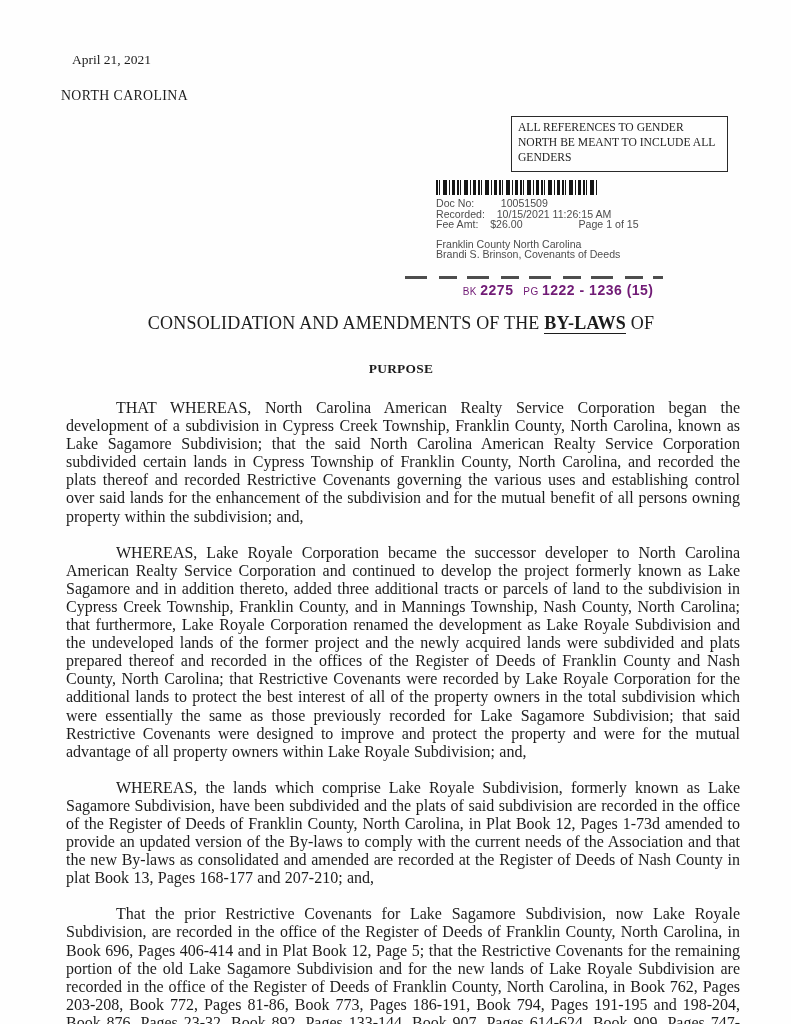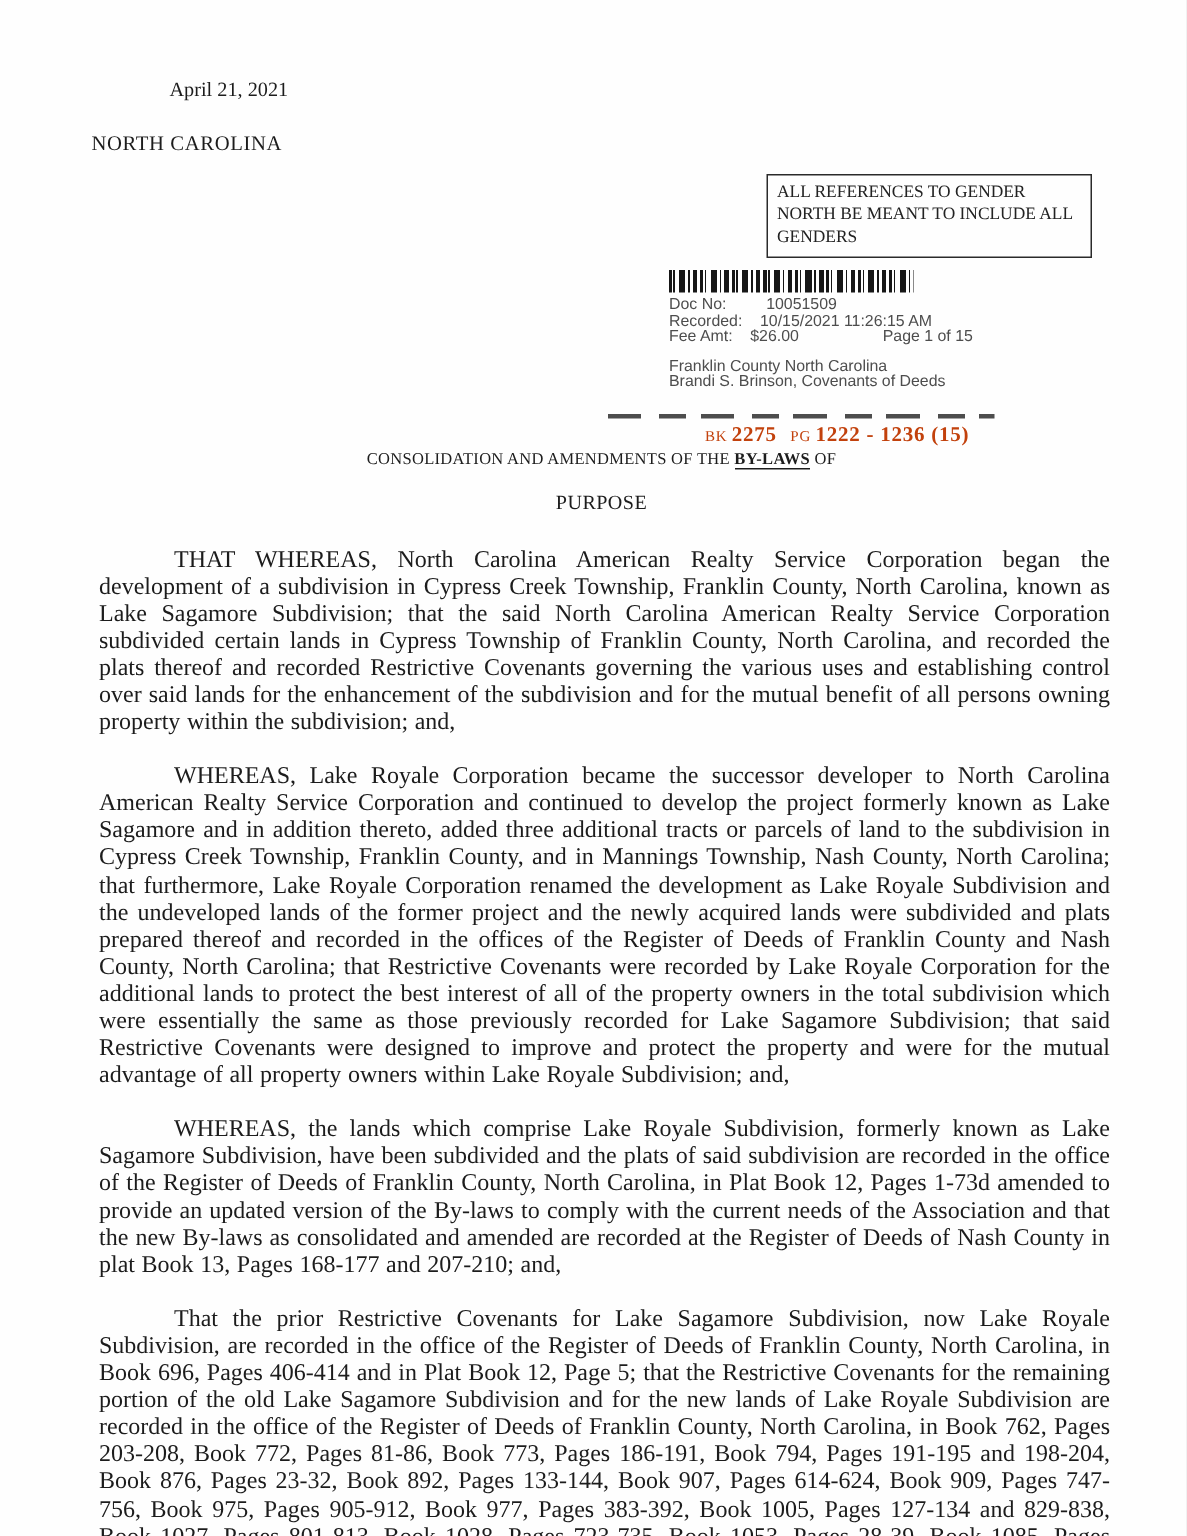--- a/index.html
+++ b/index.html
@@ -9,87 +9,87 @@
     height: 1024px;
     background: #fefefe;
     font-family: "Liberation Serif", serif;
     color: #1c1c1c;
     overflow: hidden;
   }
   .date-line {
     position: absolute;
     left: 72px; top: 52px;
     font-size: 13.5px;
-    margin-left: 41px;
   }
   .state-line {
     position: absolute;
     left: 61px; top: 88px;
     font-size: 13.8px;
     letter-spacing: 0.4px;
   }
   .gender-box {
     position: absolute;
     left: 511px; top: 116px;
     width: 203px;
     border: 1.5px solid #2a2a2a;
     padding: 4px 6px 6px 6px;
     font-size: 11.6px;
     line-height: 1.28;
     color: #222;
   }
   .stamp {
     position: absolute;
-    left: 446px; top: 180px;
+    left: 436px; top: 180px;
     width: 300px;
     font-family: "Liberation Sans", sans-serif;
     color: #4d4d4d;
   }
   .barcode {
     width: 163px; height: 15px;
     margin-bottom: 3px;
     background: repeating-linear-gradient(90deg,
       #161616 0 2px, transparent 2px 3px,
       #161616 3px 4px, transparent 4px 7px,
       #161616 7px 11px, transparent 11px 13px,
       #161616 13px 14px, transparent 14px 16px,
       #161616 16px 19px, transparent 19px 21px);
   }
   .stamp-line { font-size: 10.6px; line-height: 10.6px; white-space: pre; }
   .stamp-gap { height: 9px; }
-  .stamp-bk-line { margin-top: 3px; white-space: pre; color: #c2410c; font-family: Liberation Serif, serif; }
+  .stamp-bk-line { margin-top: 3px; white-space: pre; color: #701a75; }
   .stamp-bk-line .lbl { font-size: 10px; letter-spacing: 0.5px; }
   .stamp-bk-line .val { font-size: 14px; font-weight: bold; letter-spacing: 0.5px; }
   .stamp-dashes {
     position: absolute;
     left: 405px; top: 276px;
     width: 258px; height: 3px;
     background: repeating-linear-gradient(90deg,
       #2e2e2e 0 22px, transparent 22px 34px,
       #2e2e2e 34px 52px, transparent 52px 62px);
     opacity: 0.85;
   }
   .body-col {
     position: absolute;
     left: 62px; top: 298px;
     width: 678px;
   }
   .doc-title {
     text-align: center;
-    font-size: 11px;
+    font-size: 18px;
     line-height: 1.5;
     letter-spacing: 0.2px;
+    margin-top: 12px;
   }
   .doc-title .emph { font-weight: bold; border-bottom: 1.6px solid #1c1c1c; }
   .purpose-heading {
     text-align: center;
-    font-weight: normal;
+    font-weight: bold;
     font-size: 13.4px;
     letter-spacing: 0.3px;
-    margin-top: 12px;
+    margin-top: 24px;
     margin-bottom: 22px;
   }
   .para {
     font-size: 16px;
     line-height: 18.1px;
     text-align: justify;
     text-indent: 50px;
     margin: 0 0 18px 4px;
     word-spacing: 0.4px;
   }

